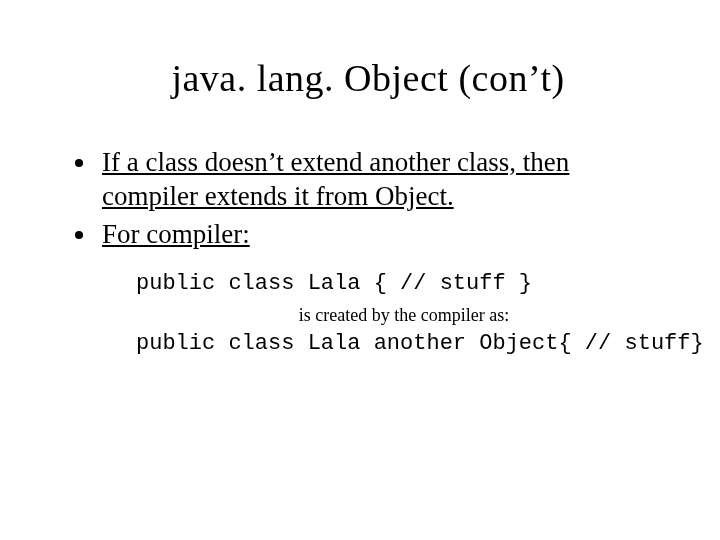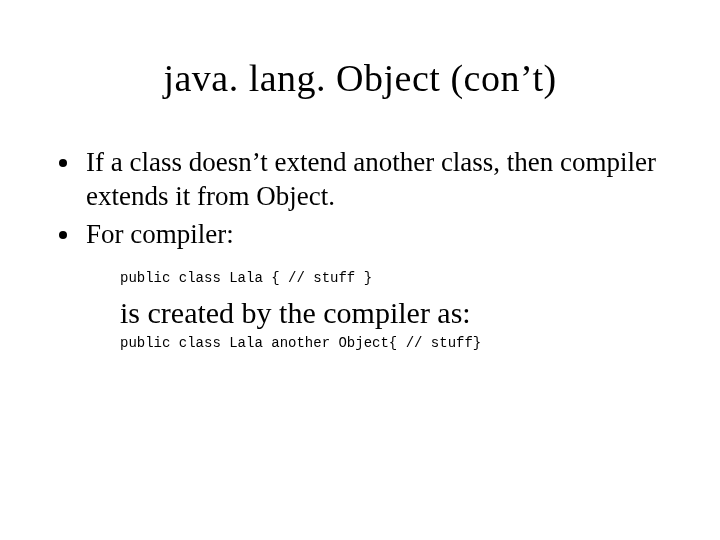--- a/index.html
+++ b/index.html
@@ -8,54 +8,56 @@
     width: 720px;
     height: 540px;
     background: #ffffff;
     font-family: "Times New Roman", Times, serif;
     color: #000000;
   }
   .slide {
     box-sizing: border-box;
     width: 720px;
     height: 540px;
-    padding: 56px 48px 40px 48px;
+    padding: 56px 48px 40px 64px;
   }
   .title {
     text-align: center;
     font-size: 38px;
     font-weight: normal;
     margin: 0 0 46px 0;
     letter-spacing: 0.5px;
   }
   ul.bullets {
     list-style: disc;
     margin: 0;
     padding: 0 0 0 34px;
     font-size: 27px;
     line-height: 1.25;
   }
   ul.bullets > li {
     margin: 0 0 4px 0;
     padding-left: 4px;
+    text-decoration: underline;
   }
   .indent-block {
     margin-left: 72px;
     margin-top: 18px;
   }
   .code {
     font-family: "Courier New", Courier, monospace;
-    font-size: 14px;
+    font-size: 22px;
     line-height: 1.4;
     white-space: pre;
   }
   .explain {
-    font-size: 30px;
+    font-size: 18px;
     line-height: 1.3;
     margin: 4px 0 2px 0;
+    text-align: center;
   }
 </style>
 </head>
 <body>
 
 <div class="slide">
 
   <h1 class="title">java. lang. Object (con’t)</h1>
 
   <ul class="bullets">

